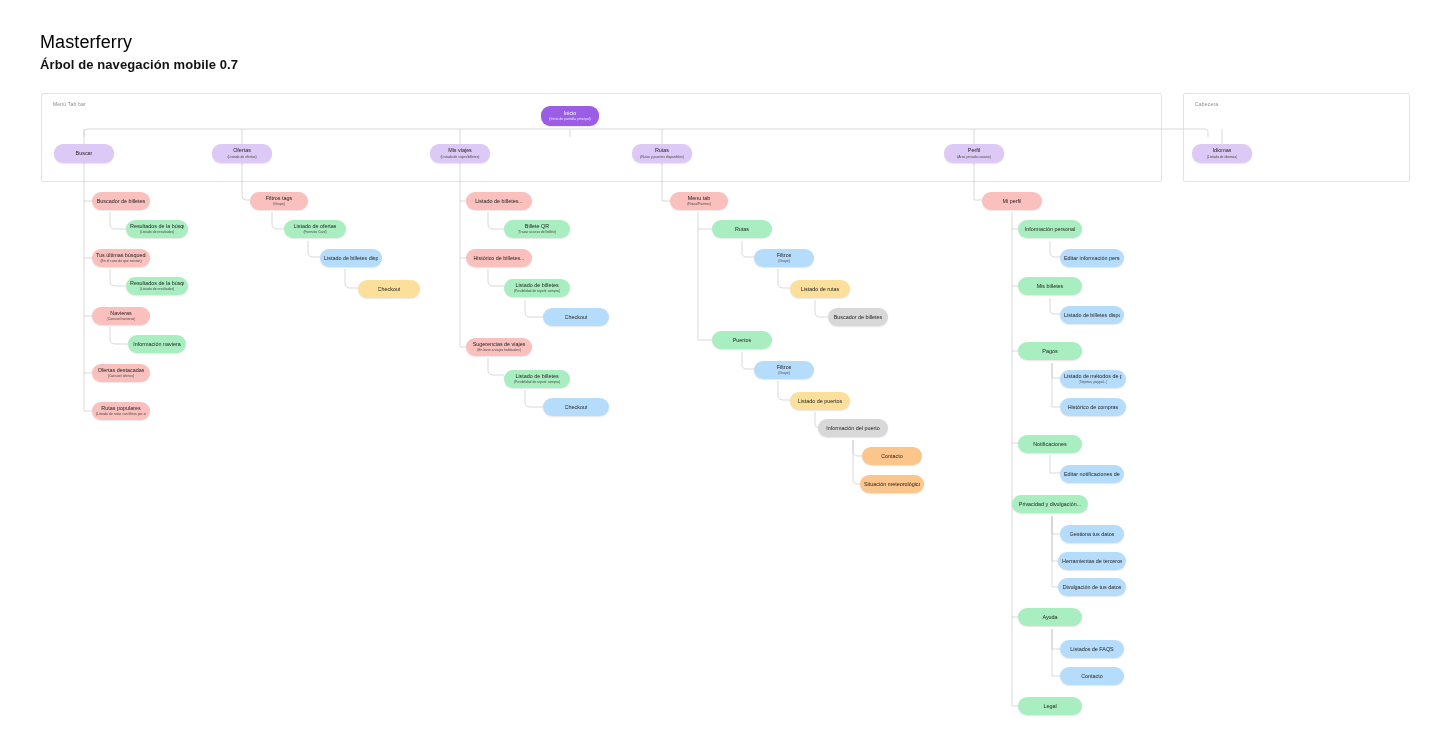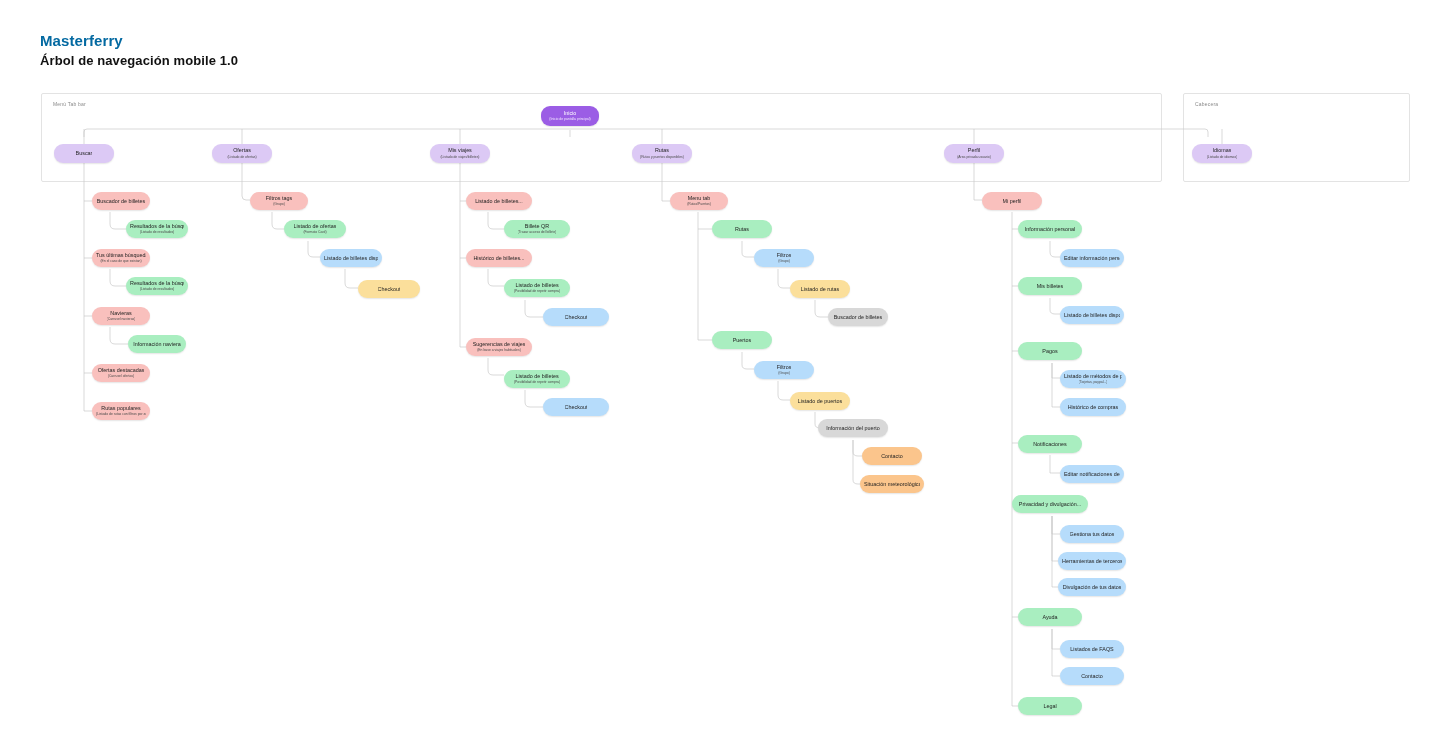--- a/index.html
+++ b/index.html
@@ -5,21 +5,21 @@
   html,body{margin:0;padding:0;}
   body{
     width:1440px;height:740px;
     background:#ffffff;
     font-family:"Liberation Sans","DejaVu Sans",sans-serif;
     color:#202124;
     overflow:hidden;
     position:relative;
   }
   .header{position:absolute;left:40px;top:32px;}
-  .header .brand{font-size:15px;font-weight:700;color:#0369a1;letter-spacing:.1px;}
+  .header .brand{font-size:18px;font-weight:400;color:#000000;letter-spacing:.1px;}
   .header .subtitle{font-size:13px;font-weight:700;color:#111;margin-top:4px;letter-spacing:.1px;}
 
   .canvas{position:absolute;left:0;top:0;width:1440px;height:740px;}
   svg.links{position:absolute;left:0;top:0;width:1440px;height:740px;pointer-events:none;}
 
   .frame{
     position:absolute;
     border:1px solid #e3e3e3;
     background:transparent;
     border-radius:2px;
@@ -72,21 +72,21 @@
   .node.blue{background:#b6dcfb;}
   .node.yellow{background:#fbdf9b;}
   .node.orange{background:#fbc58c;}
   .node.gray{background:#d8d8d8;}
 </style>
 </head>
 <body>
 
 <div class="header">
   <div class="brand">Masterferry</div>
-  <div class="subtitle">Árbol de navegación mobile 1.0</div>
+  <div class="subtitle">Árbol de navegación mobile 0.7</div>
 </div>
 
 <div class="canvas">
 
   <div class="frame" style="left:41px;top:93px;width:1119px;height:87px;"></div>
   <div class="frame-label" style="left:53px;top:101px;">Menú Tab bar</div>
 
   <div class="frame" style="left:1183px;top:93px;width:225px;height:87px;"></div>
   <div class="frame-label" style="left:1195px;top:101px;">Cabecera</div>
 

